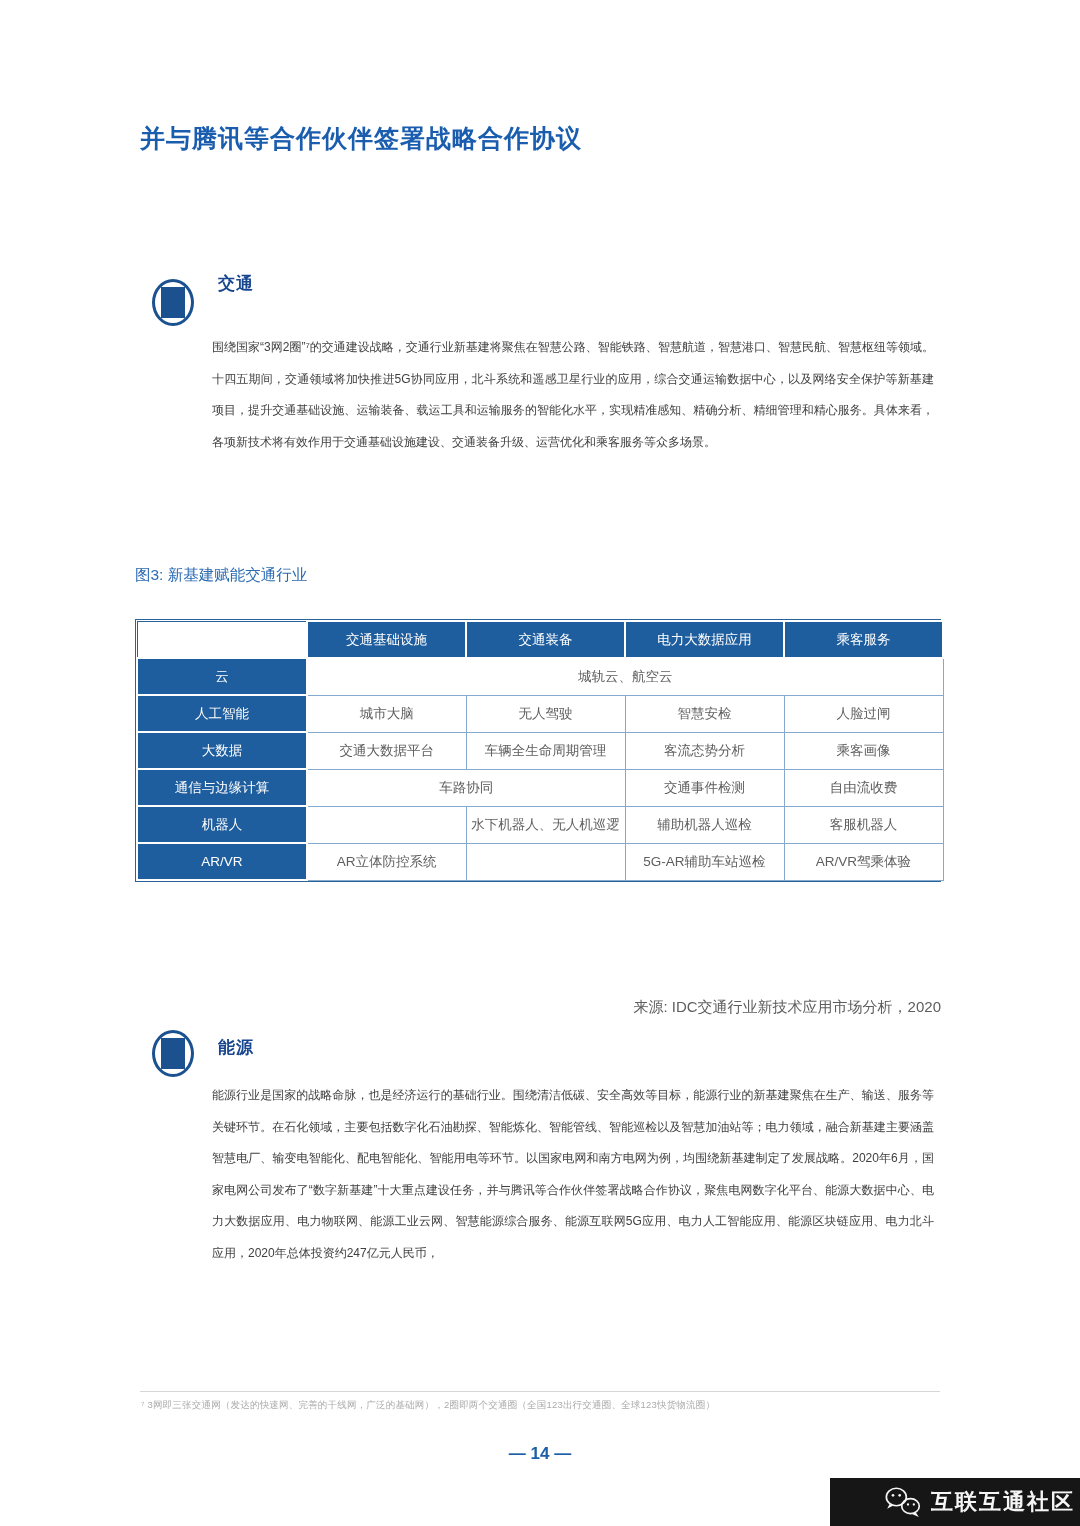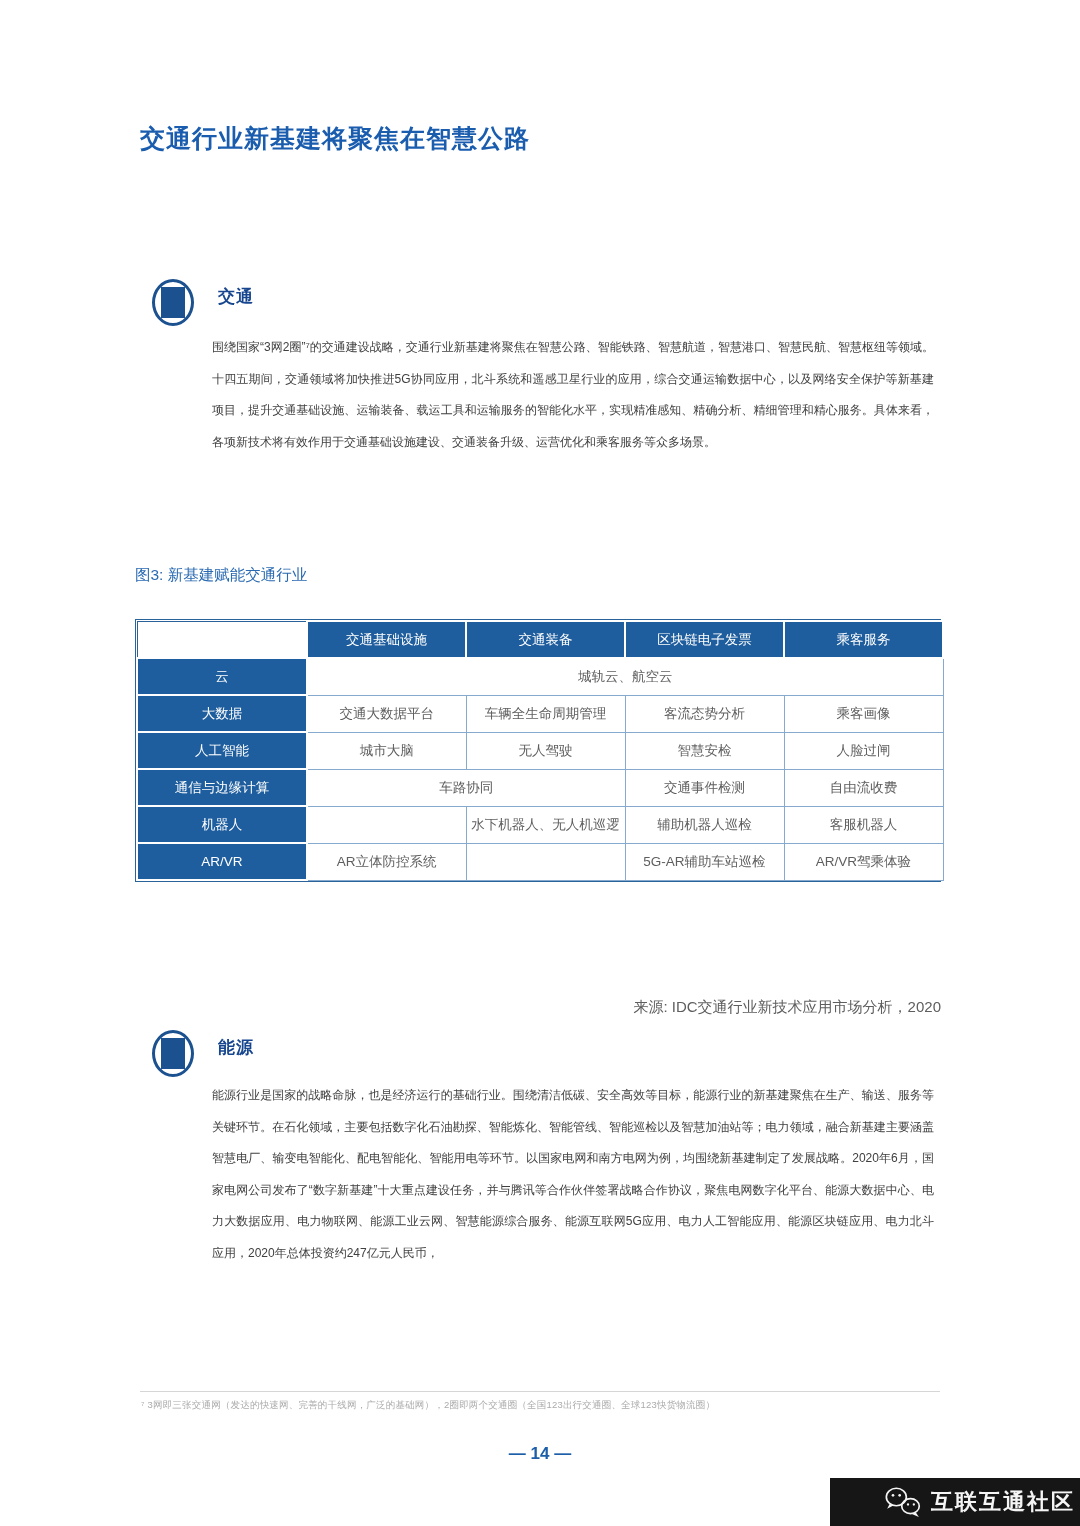--- a/index.html
+++ b/index.html
@@ -43,21 +43,21 @@
   .icon-transport { left: 152px; top: 279px; }
   .icon-energy   { left: 152px; top: 1030px; }
   .section-heading {
     position: absolute;
     left: 218px;
     font-size: 17px;
     font-weight: 700;
     color: #17468f;
     letter-spacing: 1px;
   }
-  .heading-transport { top: 285px; }
+  .heading-transport { top: 272px; }
   .heading-energy    { top: 1036px; }
   .section-body {
     position: absolute;
     left: 212px;
     width: 722px;
     font-size: 12px;
     line-height: 31.5px;
     color: #404040;
     text-align: justify;
   }
@@ -152,21 +152,21 @@
     font-size: 22px;
     font-weight: 700;
     letter-spacing: 2px;
   }
 </style>
 </head>
 <body>
 
 <div class="page">
 
-  <h1 class="page-title">交通行业新基建将聚焦在智慧公路</h1>
+  <h1 class="page-title">并与腾讯等合作伙伴签署战略合作协议</h1>
 
 
   <div class="section-icon icon-transport">
     <div class="sq"></div>
   </div>
   <h2 class="section-heading heading-transport">交通</h2>
   <p class="section-body body-transport">围绕国家“3网2圈”⁷的交通建设战略，交通行业新基建将聚焦在智慧公路、智能铁路、智慧航道，智慧港口、智慧民航、智慧枢纽等领域。十四五期间，交通领域将加快推进5G协同应用，北斗系统和遥感卫星行业的应用，综合交通运输数据中心，以及网络安全保护等新基建项目，提升交通基础设施、运输装备、载运工具和运输服务的智能化水平，实现精准感知、精确分析、精细管理和精心服务。具体来看，各项新技术将有效作用于交通基础设施建设、交通装备升级、运营优化和乘客服务等众多场景。</p>
 
   <div class="figure-caption">图3: 新基建赋能交通行业</div>
 
@@ -177,42 +177,42 @@
         <col style="width:159px">
           <col style="width:159px">
           <col style="width:159px">
           <col style="width:159px">
       </colgroup>
       <thead>
         <tr>
           <th class="corner"></th>
         <th>交通基础设施</th>
             <th>交通装备</th>
-            <th>区块链电子发票</th>
+            <th>电力大数据应用</th>
             <th>乘客服务</th>
           </tr>
       </thead>
       <tbody>
           <tr>
             <th>云</th>
             <td colspan="4">城轨云、航空云</td>
+          </tr>
+          <tr>
+            <th>人工智能</th>
+            <td>城市大脑</td>
+            <td>无人驾驶</td>
+            <td>智慧安检</td>
+            <td>人脸过闸</td>
           </tr>
           <tr>
             <th>大数据</th>
             <td>交通大数据平台</td>
             <td>车辆全生命周期管理</td>
             <td>客流态势分析</td>
             <td>乘客画像</td>
-          </tr>
-          <tr>
-            <th>人工智能</th>
-            <td>城市大脑</td>
-            <td>无人驾驶</td>
-            <td>智慧安检</td>
-            <td>人脸过闸</td>
           </tr>
           <tr>
             <th>通信与边缘计算</th>
             <td colspan="2">车路协同</td>
             <td>交通事件检测</td>
             <td>自由流收费</td>
           </tr>
           <tr>
             <th>机器人</th>
             <td></td>

